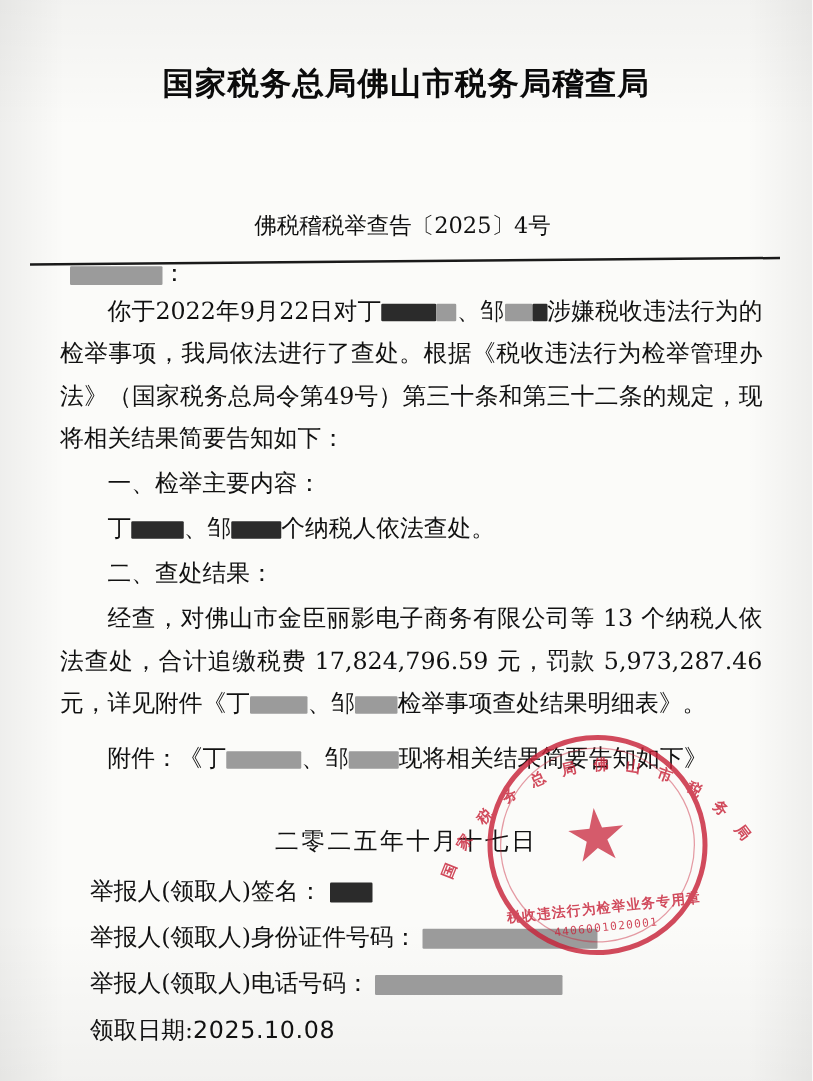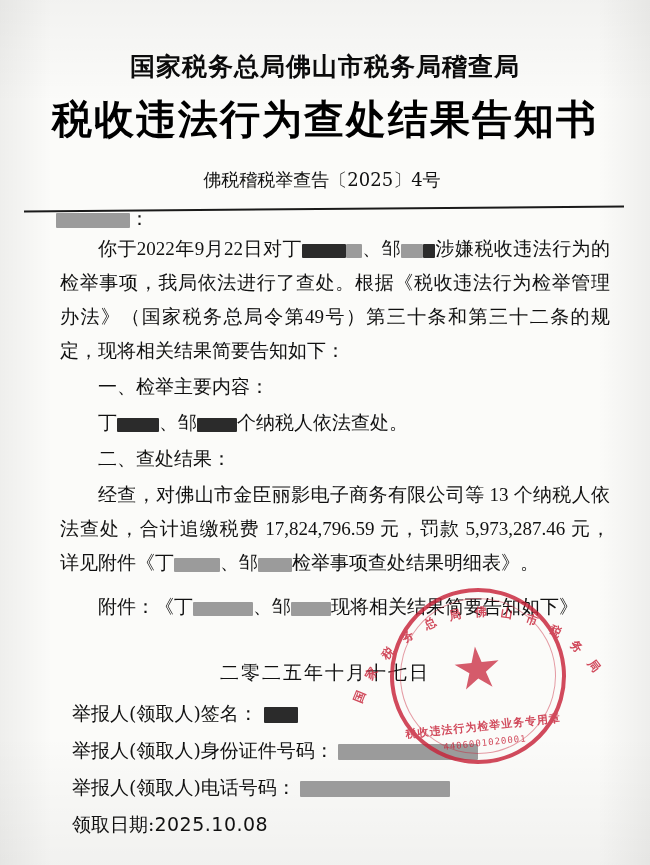--- a/index.html
+++ b/index.html
@@ -104,22 +104,21 @@
   .body {
     position: absolute;
     top: 232px;
     left: 44px;
     width: 566px;
     font-size: 19px;
     line-height: 34px;
     text-align: justify;
   }
   .body p {
-    margin: 0 0 2px 16px;
-    font-family: Liberation Serif, serif;
+    margin: 0 0 2px 4px;
   }
   .indent {
     text-indent: 38px;
   }
 
   .sign-date {
     position: absolute;
     top: 660px;
     left: 0;
     width: 650px;
@@ -219,21 +218,20 @@
   }
 </style>
 </head>
 <body>
 
 <div class="page">
   <div class="paper-tint"></div>
 
   <div class="org-title">国家税务总局佛山市税务局稽查局</div>
 
-  <div class="doc-title">税收违法行为查处结果告知书</div>
 
   <div class="doc-number">佛税稽税举查告〔2025〕4号</div>
 
   <div class="rule"></div>
 
   <div class="addressee">
     <span class="redact mid" style="width:74px;height:15px;"></span><span>：</span>
   </div>
 
   <div class="body">

